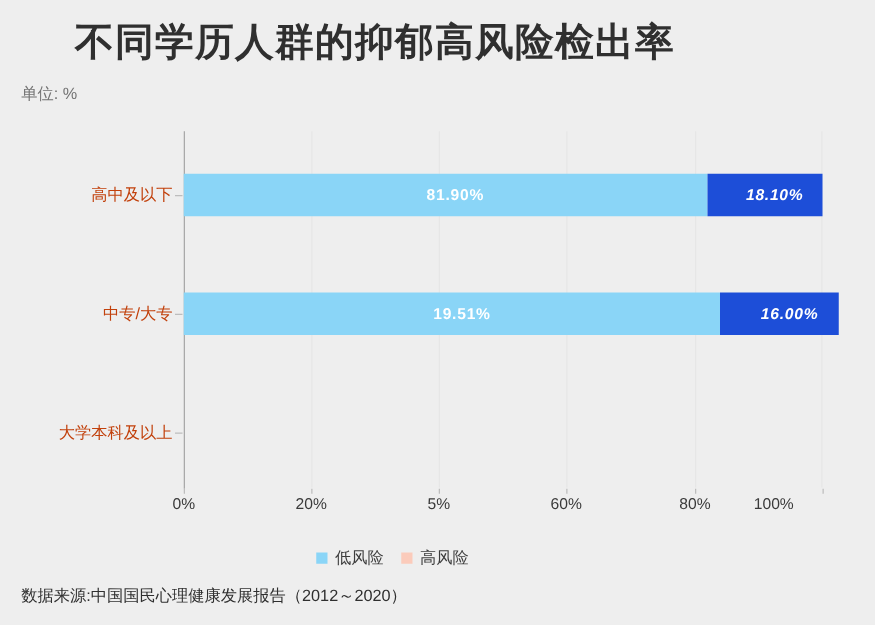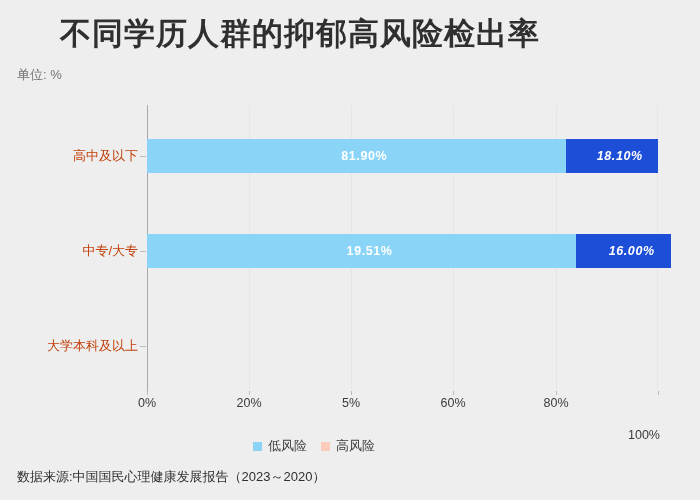--- a/index.html
+++ b/index.html
@@ -243,28 +243,28 @@
   <div class="xtick-mark" style="left:351px;"></div>
   <div class="xtick-label" style="left:351px;">5%</div>
 
   <div class="xtick-mark" style="left:453px;"></div>
   <div class="xtick-label" style="left:453px;">60%</div>
 
   <div class="xtick-mark" style="left:556px;"></div>
   <div class="xtick-label" style="left:556px;">80%</div>
 
   <div class="xtick-mark" style="left:658px;"></div>
-  <div class="xtick-label" style="left:644px;margin-top:32px;">100%</div>
+  <div class="xtick-label" style="left:619px;">100%</div>
 
   <div class="legend">
     <div class="legend-item">
       <span class="legend-swatch" style="background:#8ad5f7;"></span>
       <span class="legend-label">低风险</span>
     </div>
     <div class="legend-item">
       <span class="legend-swatch" style="background:#fbcbbb;"></span>
       <span class="legend-label">高风险</span>
     </div>
   </div>
 
-  <div class="chart-source">数据来源:中国国民心理健康发展报告（2023～2020）</div>
+  <div class="chart-source">数据来源:中国国民心理健康发展报告（2012～2020）</div>
 
 </div>
 
 </body></html>

